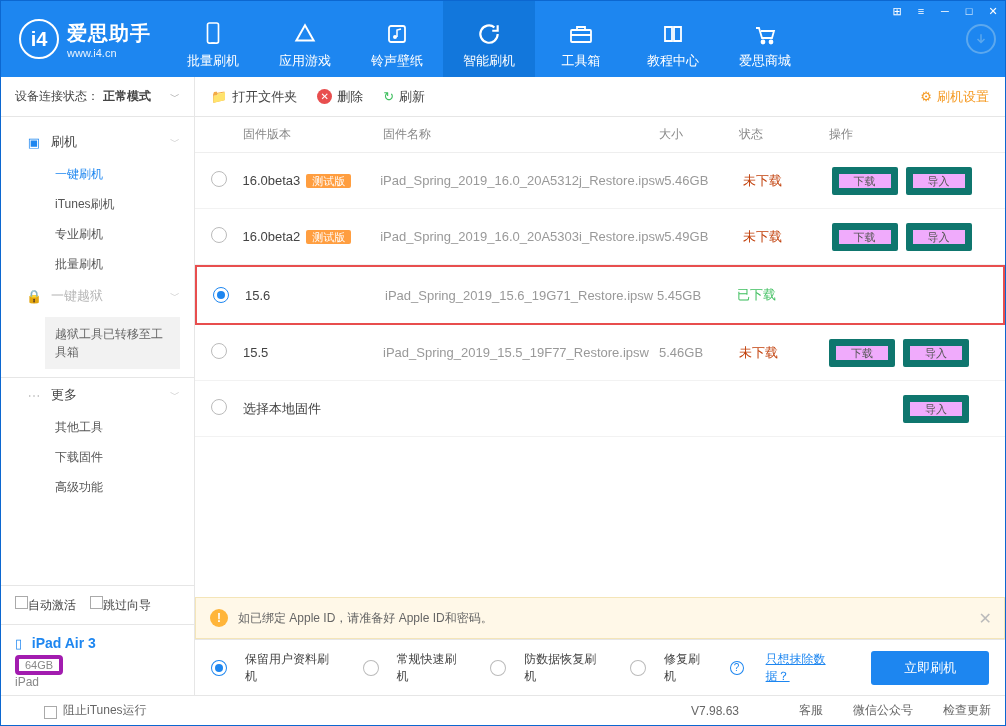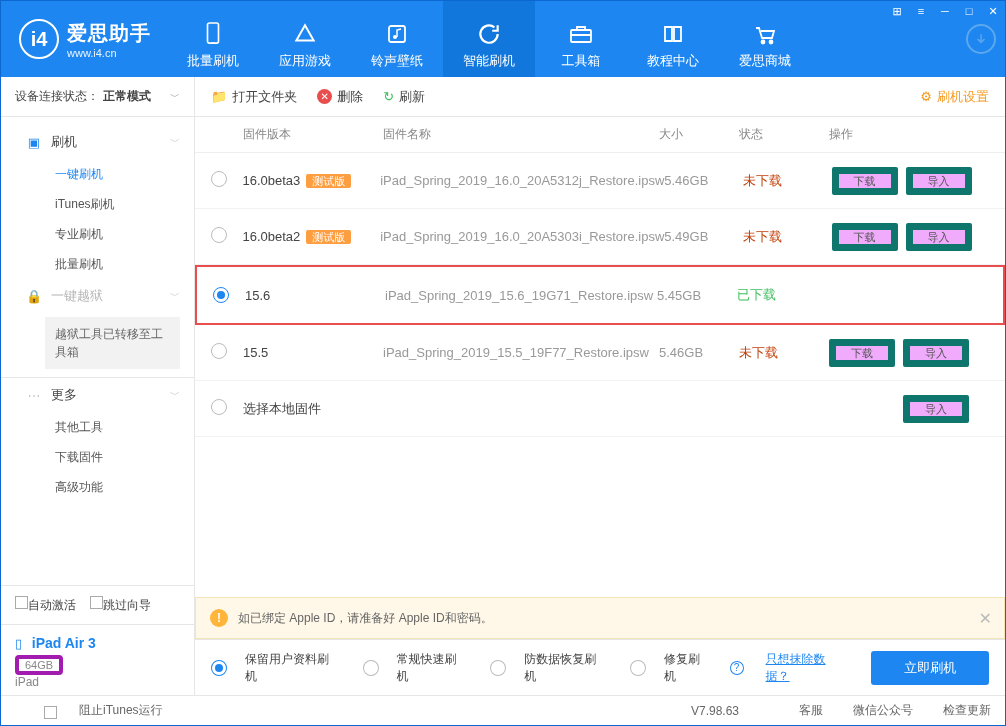--- a/index.html
+++ b/index.html
@@ -75,21 +75,21 @@
 .notice .close { position: absolute; right: 12px; color: #BBB; cursor: pointer; font-size: 16px; }
 
 .action-bar { height: 56px; display: flex; align-items: center; padding: 0 16px; gap: 22px; font-size: 12px; border-top: 1px solid #E6E6E6; }
 .radio-inline { display: flex; align-items: center; gap: 18px; cursor: pointer; }
 .info-icon { width: 14px; height: 14px; border: 1px solid #1D86F0; color: #1D86F0; border-radius: 50%; font-size: 10px; display: inline-flex; align-items: center; justify-content: center; }
 .link { color: #1D86F0; text-decoration: underline; cursor: pointer; }
 .primary-btn { margin-left: auto; background: #1D86F0; color: #fff; border: none; width: 118px; height: 34px; border-radius: 3px; font-size: 13px; cursor: pointer; }
 
 
 .footer { height: 30px; border-top: 1px solid #E6E6E6; display: flex; align-items: center; padding: 0 14px; font-size: 12px; color: #666; }
-.footer .col { display: flex; align-items: flex-end; gap: 22px; padding-left: 29px; }
+.footer .col { display: flex; align-items: flex-end; gap: 6px; padding-left: 29px; }
 .footer .ver { margin-left: auto; margin-right: 30px; }
 .footer .link-col { margin-left: 30px; cursor: pointer; }
 .chk { width: 13px; height: 13px; border: 1px solid #AAA; display: inline-block; }
 
 .div-sep { border: none; border-top: 1px solid #E6E6E6; }
 </style>
 </head>
 <body>
 
 <div class="header">

